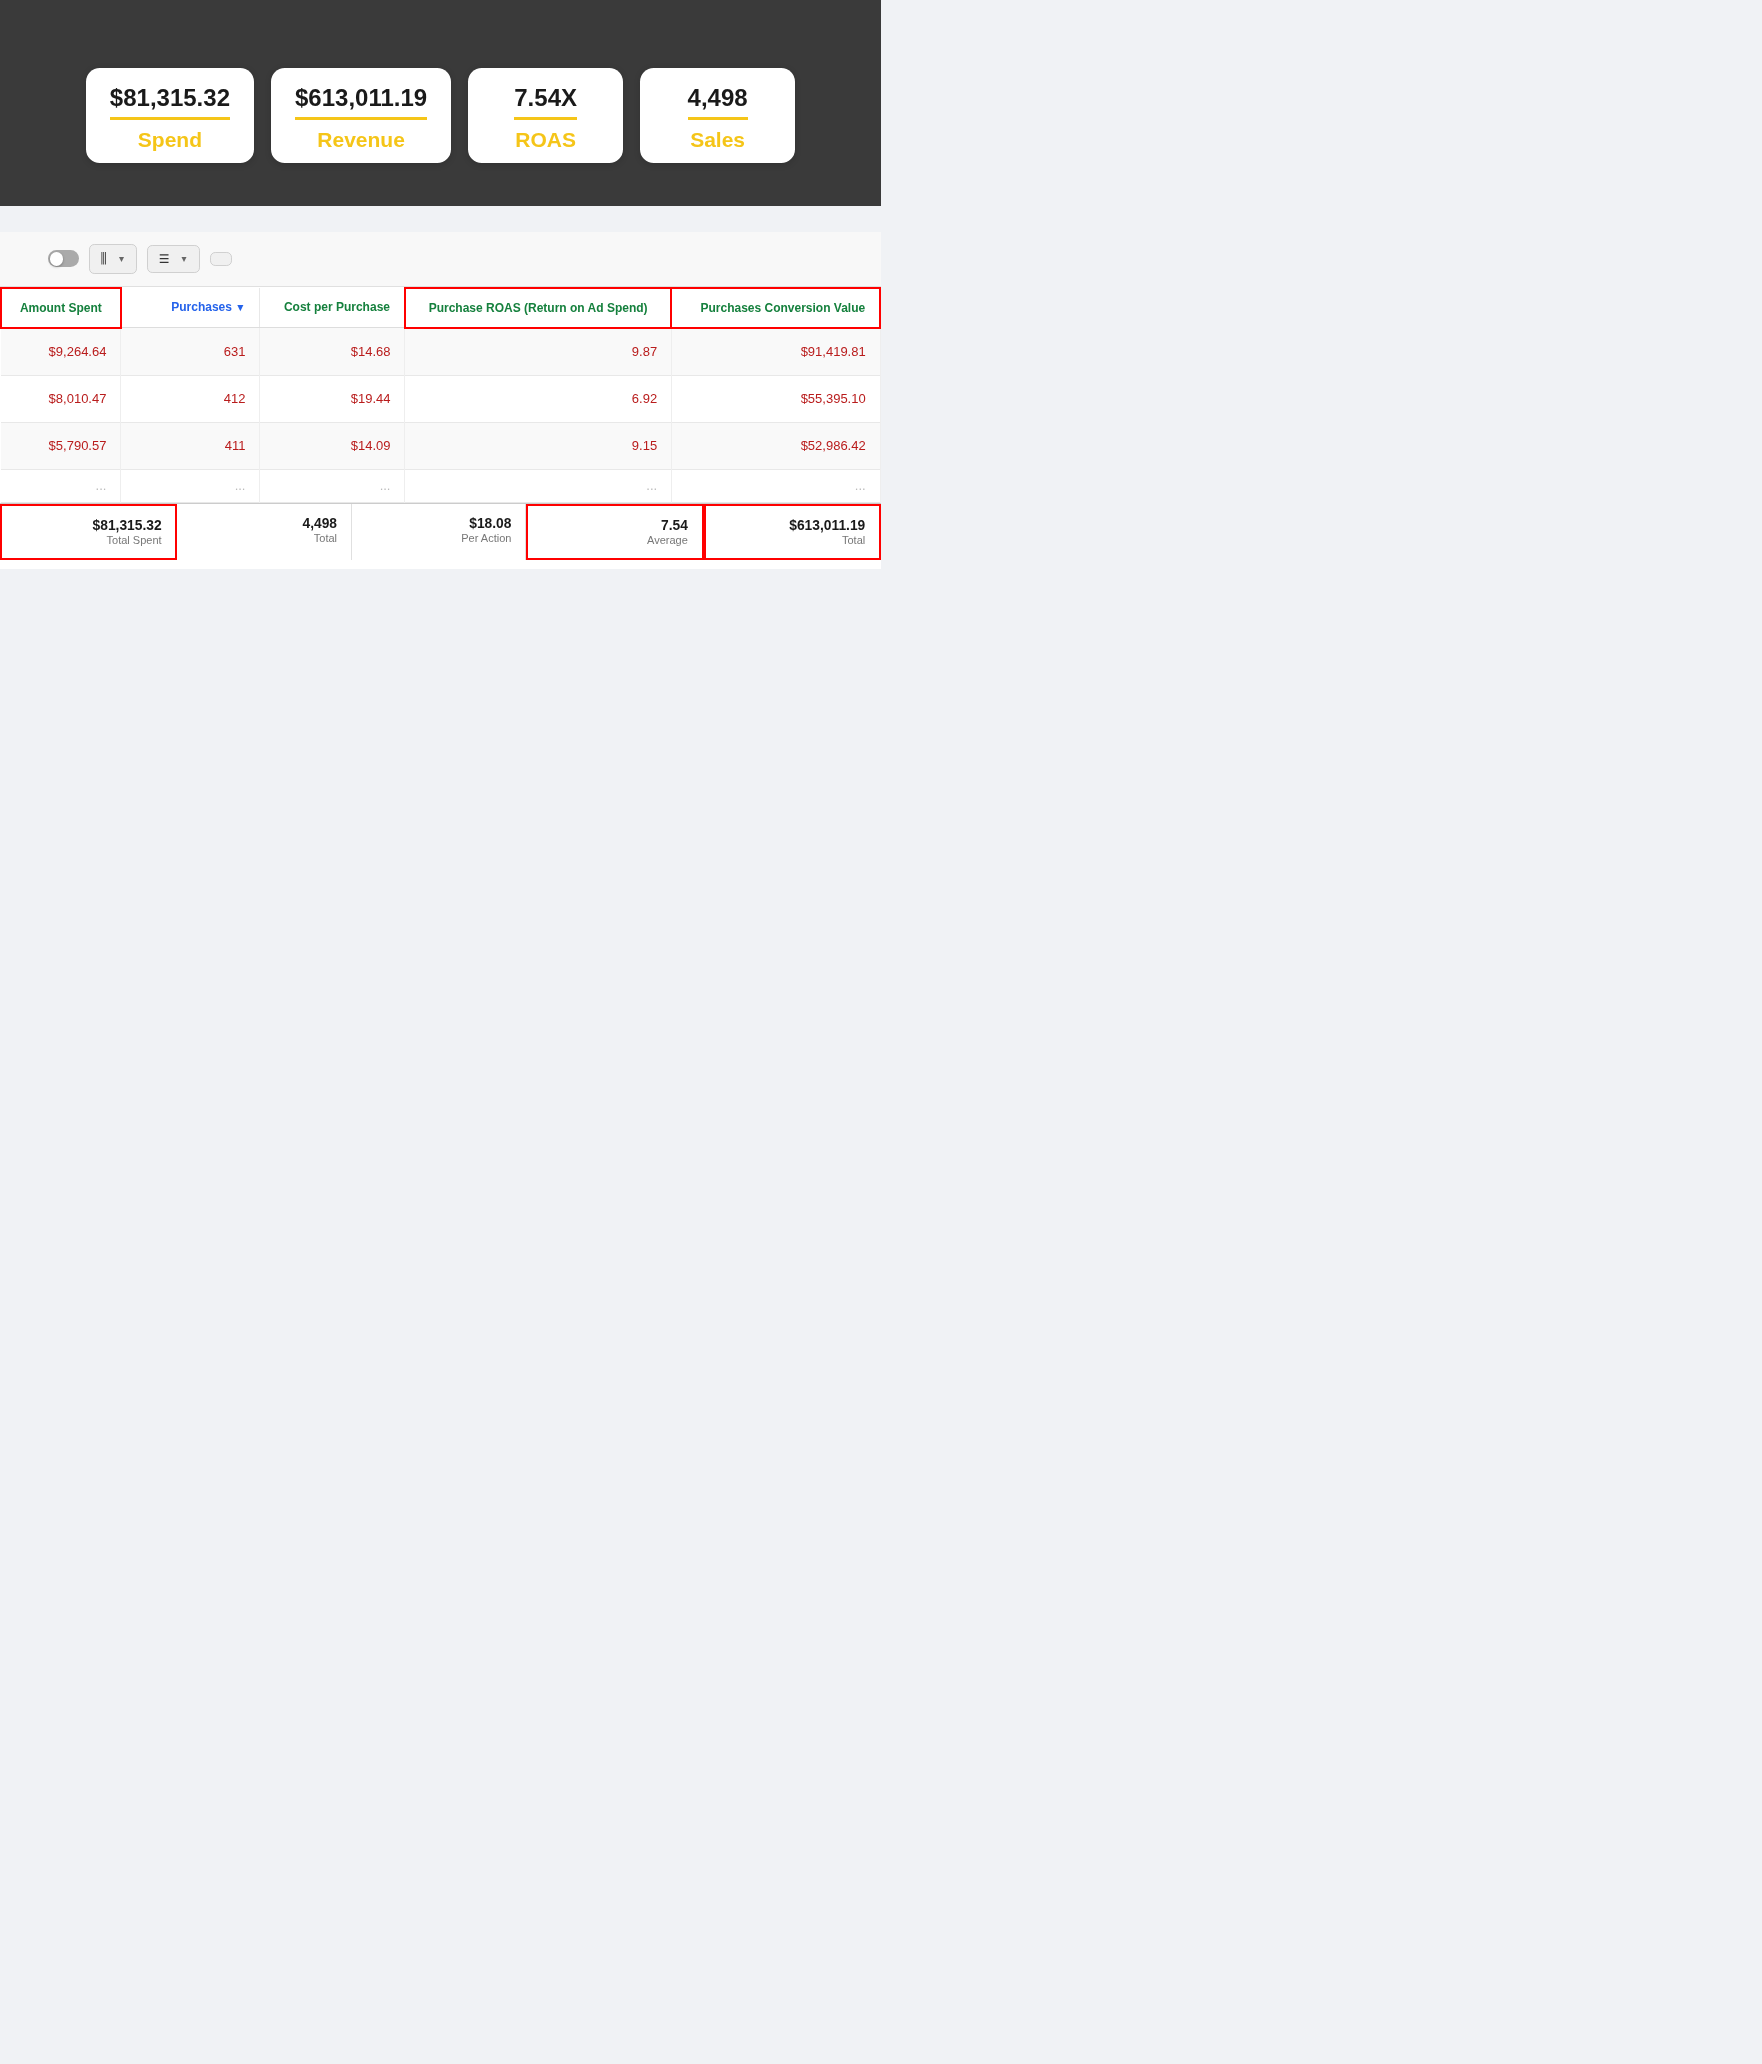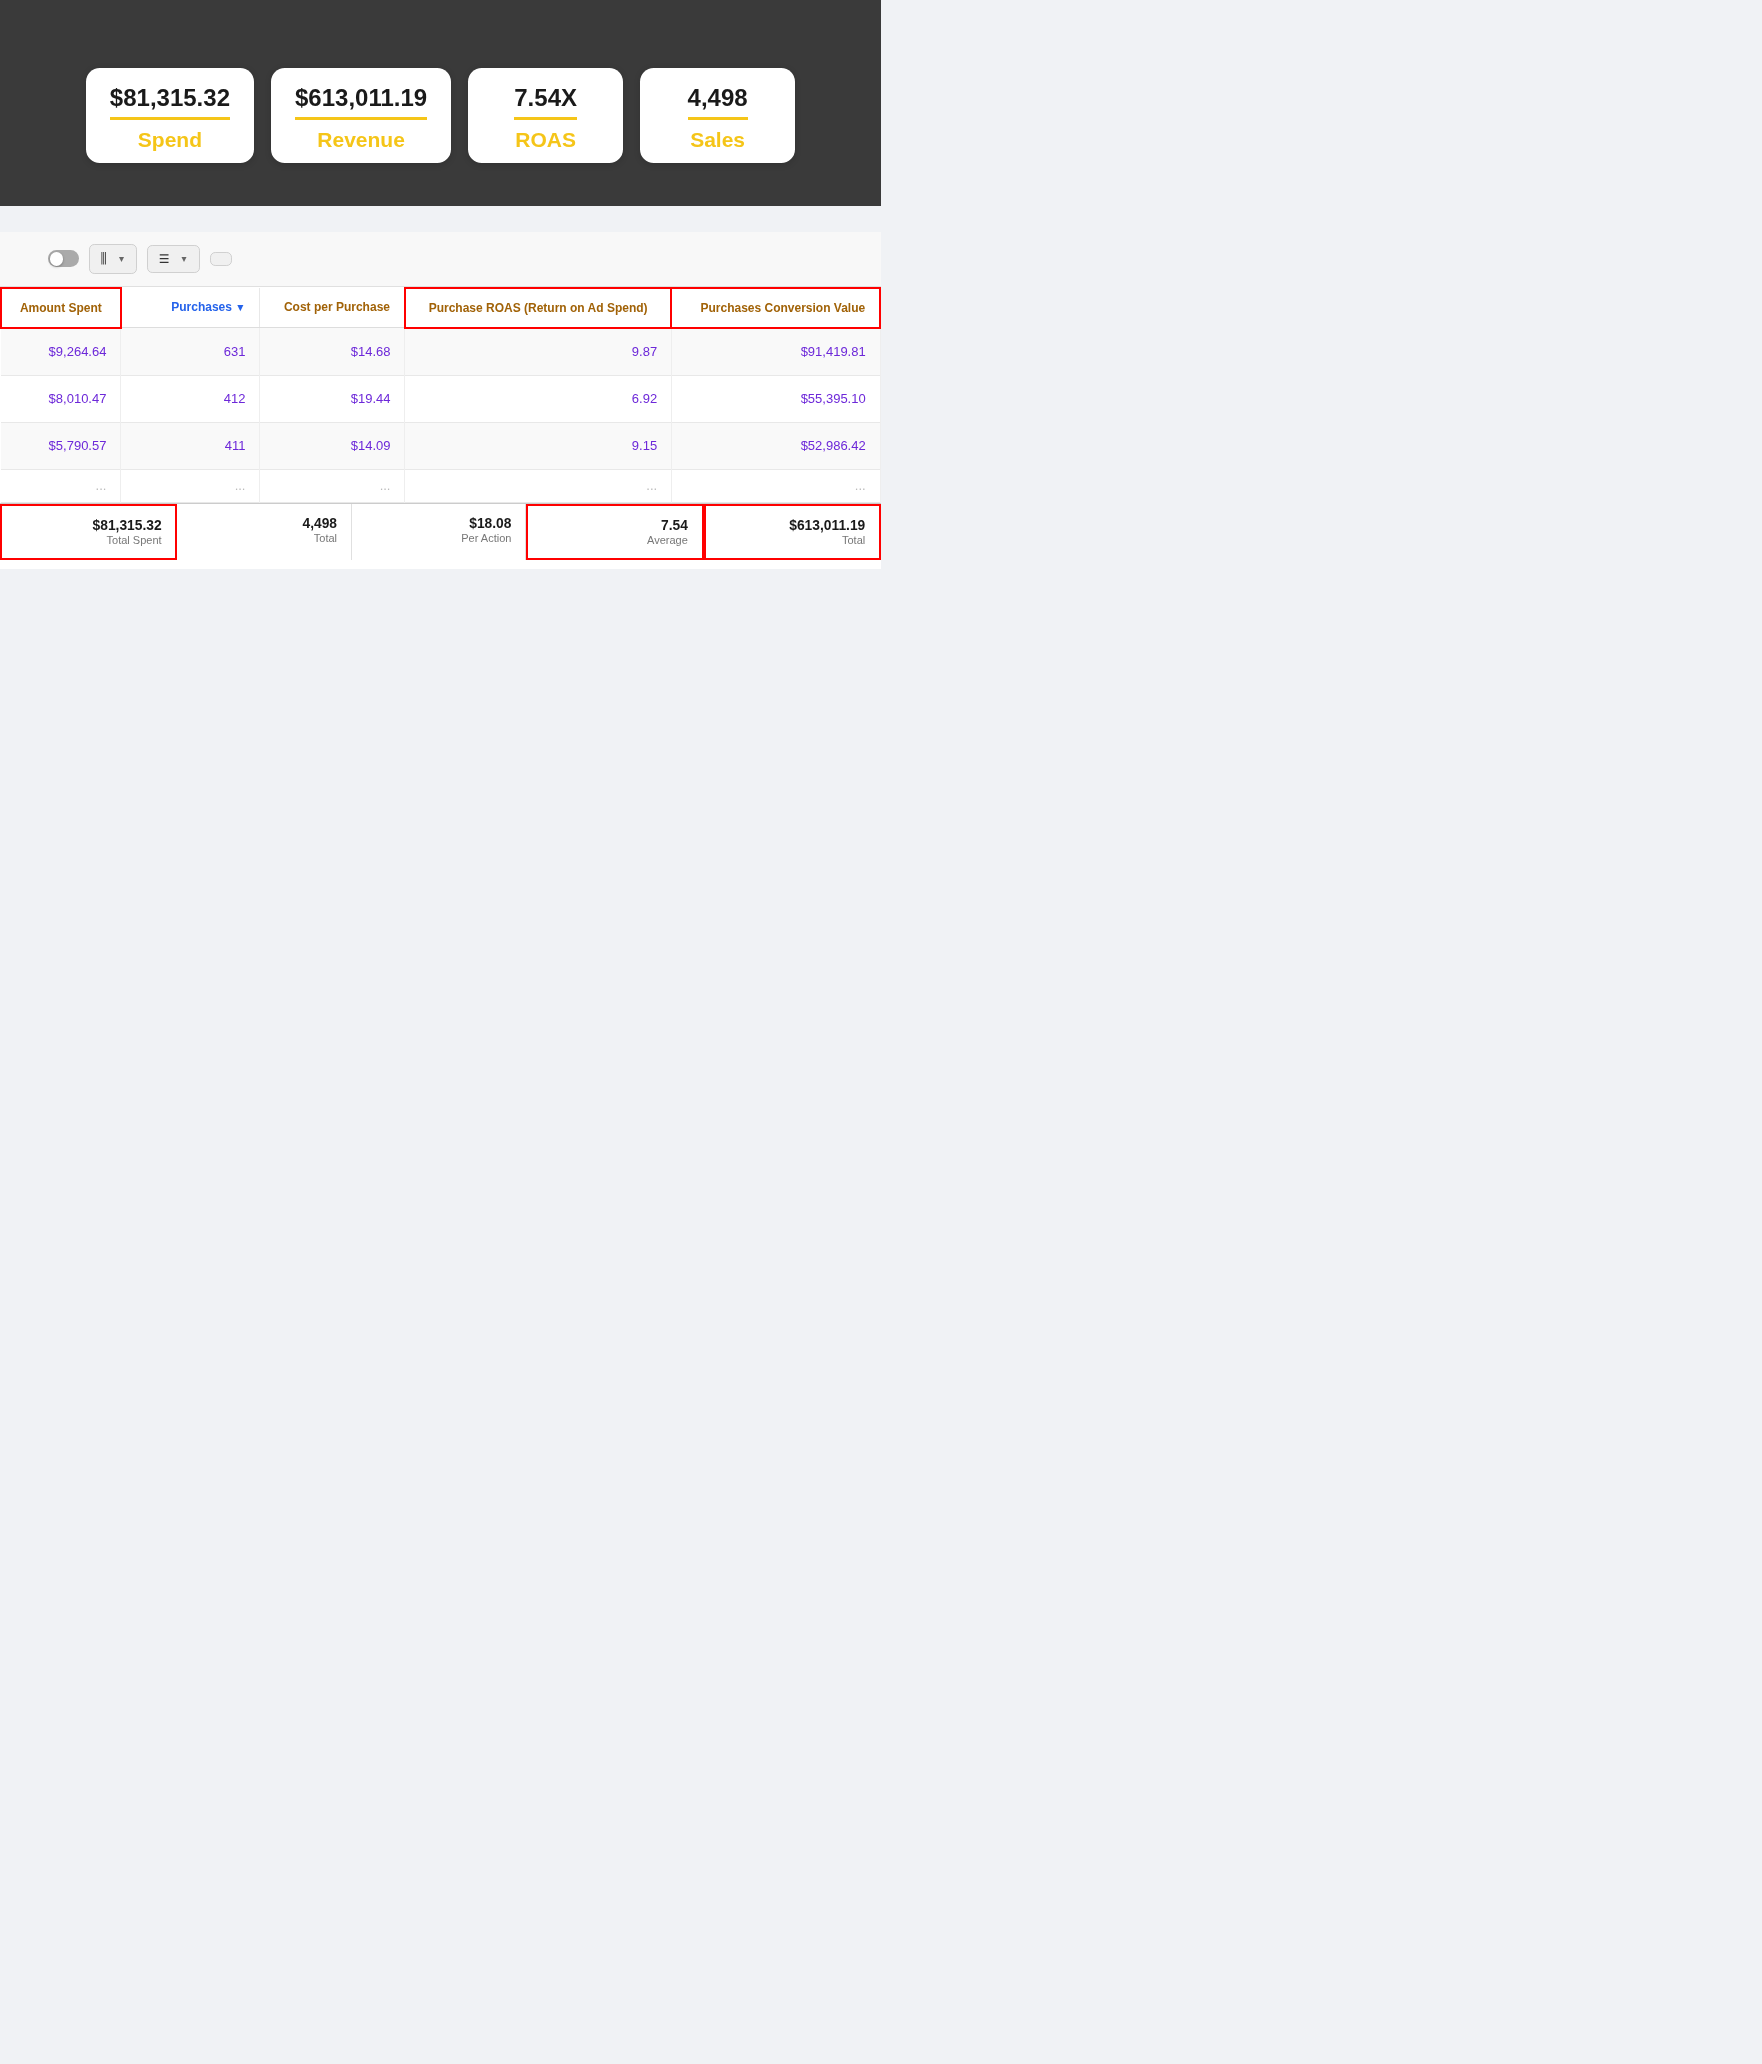--- a/index.html
+++ b/index.html
@@ -128,42 +128,42 @@
       width: 100%;
       border-collapse: collapse;
       font-size: 13px;
     }
     .data-table thead tr th {
       background: #fff;
       padding: 12px 13.8px;
       text-align: right;
       font-weight: 700;
       font-size: 12px;
-      color: #a16207;
+      color: #15803d;
       border-bottom: 1.7px solid #ddd;
       border-right: 0.9px solid #e8e8e8;
       vertical-align: middle;
     }
     .data-table thead tr th:first-child {
       text-align: right;
       border-left: 2.6px solid red;
     }
     .data-table tbody tr {
       border-bottom: 0.9px solid #e8e8e8;
     }
     .data-table tbody tr:nth-child(odd) {
       background: #f9f9f9;
     }
     .data-table tbody tr:nth-child(even) {
       background: #ffffff;
     }
     .data-table tbody tr td {
       padding: 15.5px 13.8px;
       text-align: right;
-      color: #6d28d9;
+      color: #b91c1c;
       border-right: 0.9px solid #eee;
       font-size: 13px;
     }
 
     
     .totals-row {
       display: flex;
       border-top: 1.7px solid #ccc;
       background: #fff;
     }

